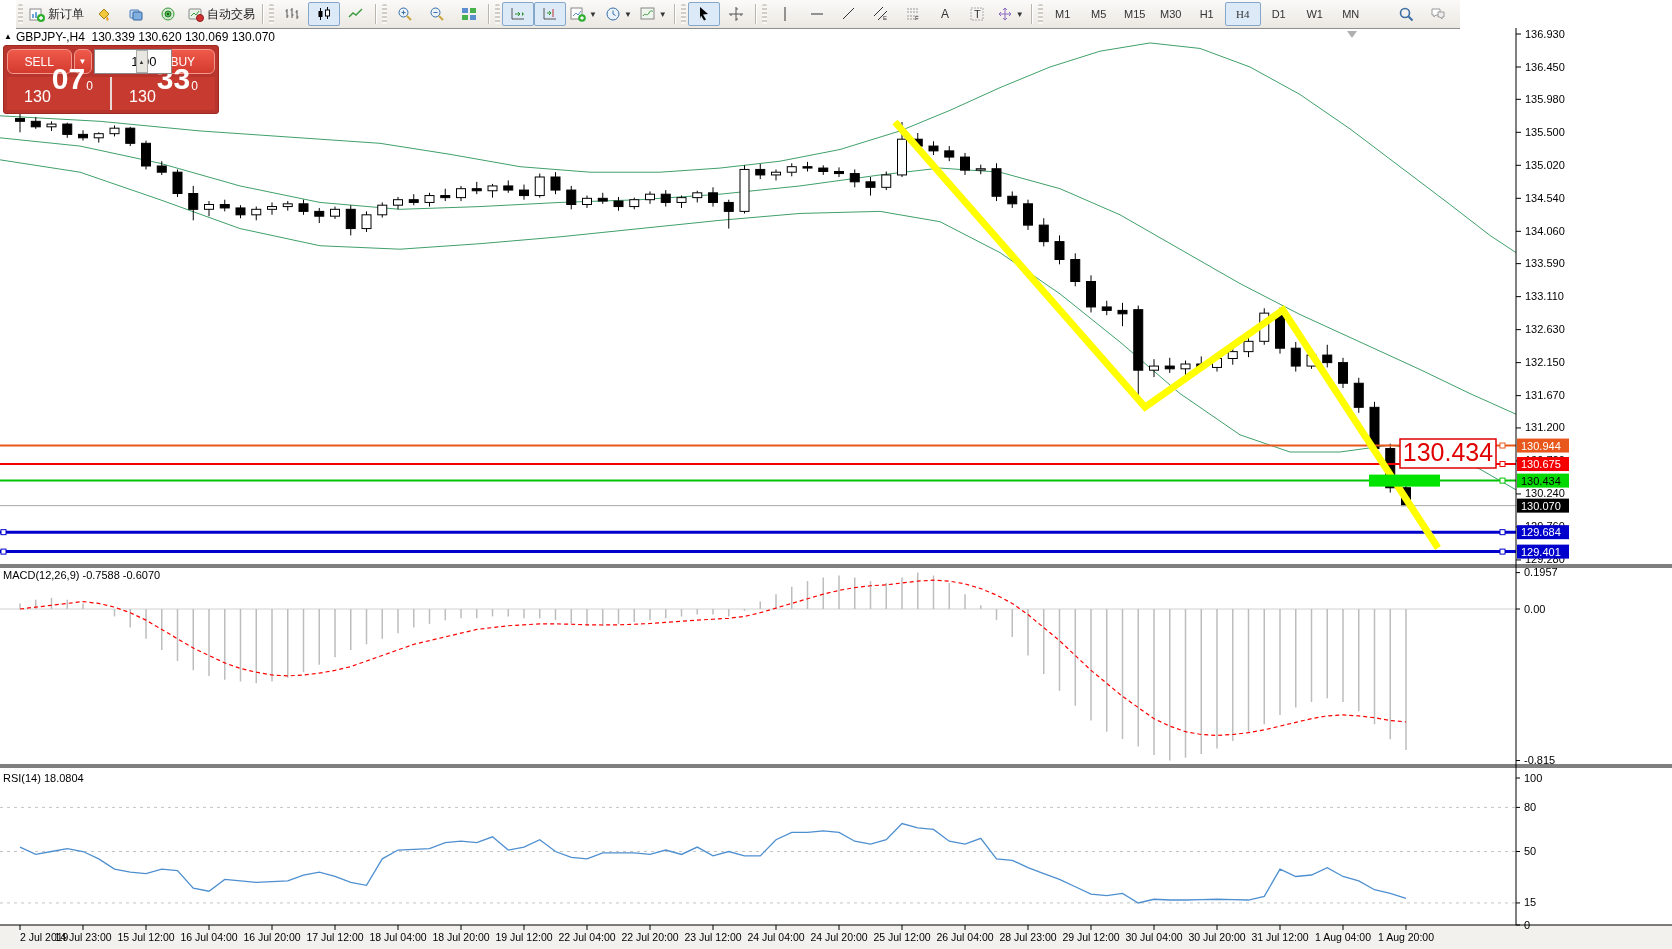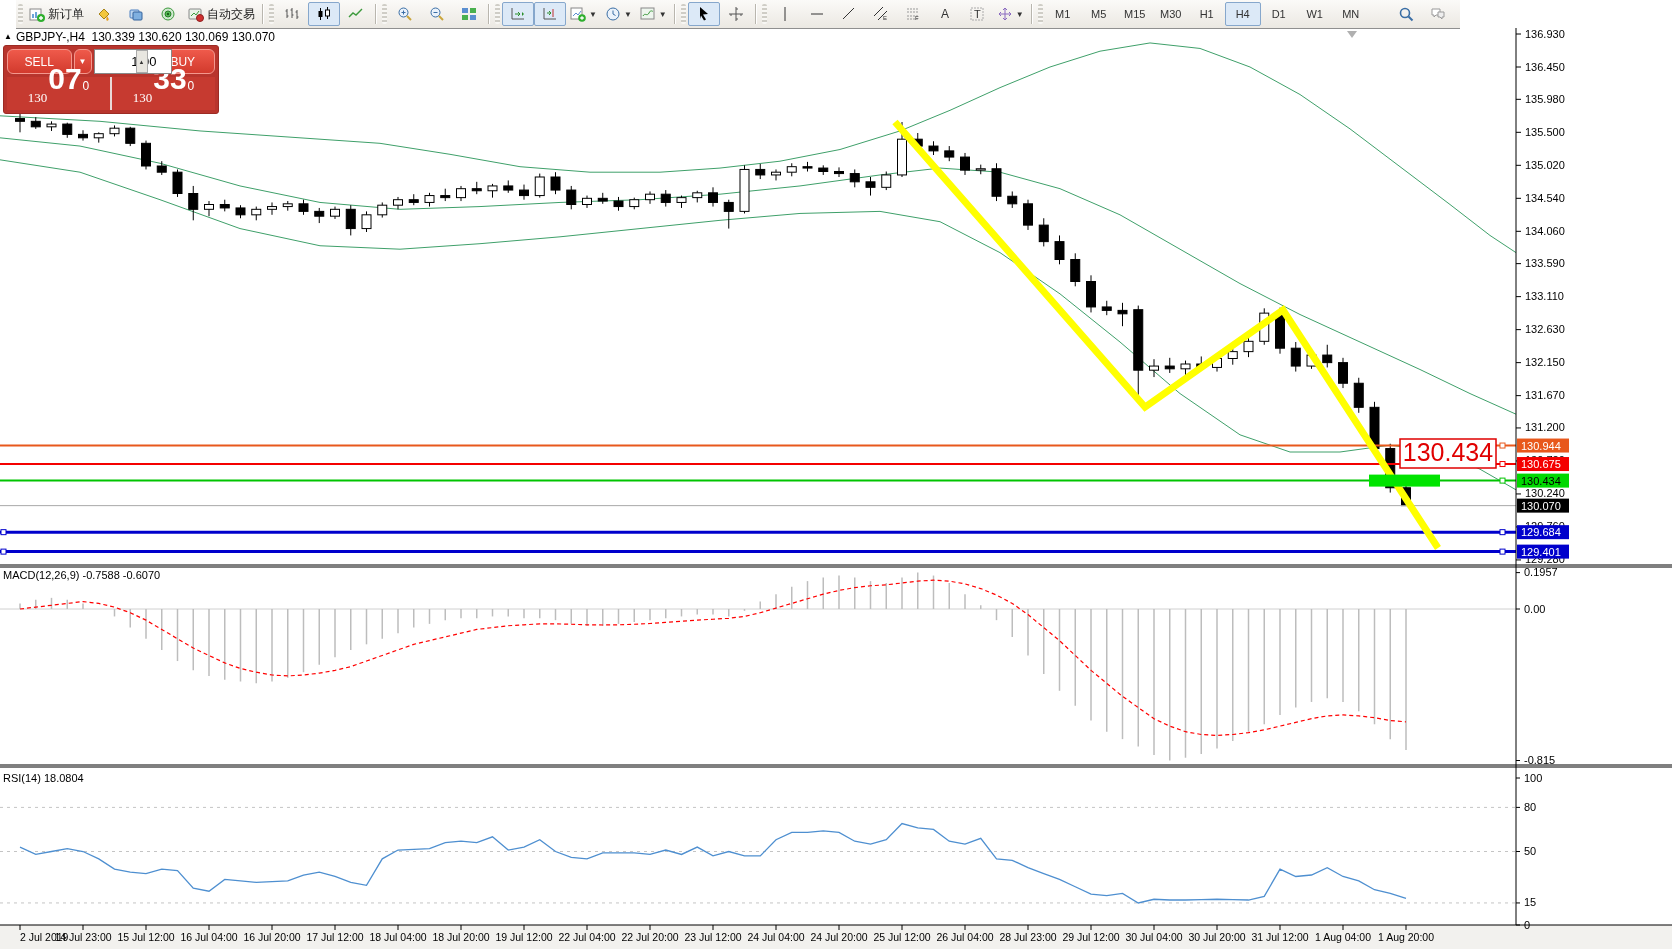--- a/index.html
+++ b/index.html
@@ -4,21 +4,21 @@
 <style>
   html,body{margin:0;padding:0;width:1672px;height:949px;overflow:hidden;background:#fff;
     font-family:"Liberation Sans","DejaVu Sans",sans-serif;}
   #toolbar{position:absolute;top:0;left:0;width:1444px;height:28px;z-index:5;
     background:linear-gradient(#fbfaf8,#ebe8e2);border-bottom:1px solid #8f8f8f;
     display:flex;align-items:center;font-size:12px;color:#222;margin-left:16px;}
   .tb-grip{width:5px;height:20px;margin:0 2px;background:repeating-linear-gradient(#cfcdc6 0 2px,#f8f7f4 2px 4px);border-radius:2px;}
   .tb-sep{width:1px;height:20px;background:#b9b6ae;border-right:1px solid #fff;margin:0 3px;}
   .tb-btn{height:22px;min-width:24px;display:flex;align-items:center;justify-content:center;
     gap:3px;padding:0 3px;border:1px solid transparent;border-radius:2px;cursor:pointer;}
-  .tb-btn.pressed{background:#dce9f7;border:1px solid #86a7cc;}
+  .tb-btn.pressed{background:#dce9f7;border:1px solid #86a7cc;font-family:Liberation Serif, serif;}
   .tb-btn .cjk{font-size:12px;}
   .tb-btn .caret{font-size:8px;color:#333;}
   .tb-tf{font-size:11px;color:#333;padding:0 5px;}
   .tb-right{margin-left:auto;display:flex;align-items:center;margin-right:6px;}
   #infoline{position:absolute;left:4px;top:30px;z-index:4;font-size:12px;font-weight:normal;color:#000;}
   #infoline .tri{font-size:8px;vertical-align:2px;margin-right:4px;}
   #panel{position:absolute;left:3px;top:45px;width:216px;z-index:4;background:#b8352d;
     border:1px solid #9c2b24;border-radius:3px;padding:3px;box-sizing:border-box;}
   #panel .row1{display:flex;gap:2px;height:25px;}
   .pbtn{background:linear-gradient(#ef5a4b,#d23a2d);color:#fff;border:1px solid #f4978d;
@@ -26,21 +26,21 @@
   .pcaret{width:16px;font-size:8px;}
   #sellbtn,#buybtn{flex:1;}
   #vol{width:78px;border:1px solid #888;font-size:13px;text-align:right;padding:0 14px 0 2px;box-sizing:border-box;
     font-family:"Liberation Sans",sans-serif;}
   .volwrap{position:relative;width:55px;height:25px;}
   .volwrap input{height:100%;width:100%;}
   .spin{position:absolute;right:1px;top:1px;width:12px;height:23px;display:flex;flex-direction:column;font-size:6px;color:#333;}
   .spin div{flex:1;display:flex;align-items:center;justify-content:center;background:#e8e6e0;border:1px solid #aaa;cursor:pointer;}
   #panel .row2{display:flex;margin-top:3px;height:33px;background:#c63a30;}
   .pricecell{flex:1;color:#fff;display:flex;align-items:flex-end;justify-content:center;padding-bottom:1px;cursor:pointer;}
-  .pricecell .small{font-size:13px;margin-bottom:3px;font-family:Liberation Serif, serif;}
+  .pricecell .small{font-size:16px;margin-bottom:3px;}
   .pricecell .big{font-size:30px;line-height:28px;font-weight:bold;margin:16px 1px;}
   .pricecell .sup{font-size:12px;align-self:flex-start;margin-top:2px;}
   .pdiv{width:2px;background:#e9d9d7;}
   svg text{font-family:"Liberation Sans","DejaVu Sans",sans-serif;}
 </style>
 </head>
 <body>
 
 <div id="toolbar">
     <div class="tb-grip"></div>

